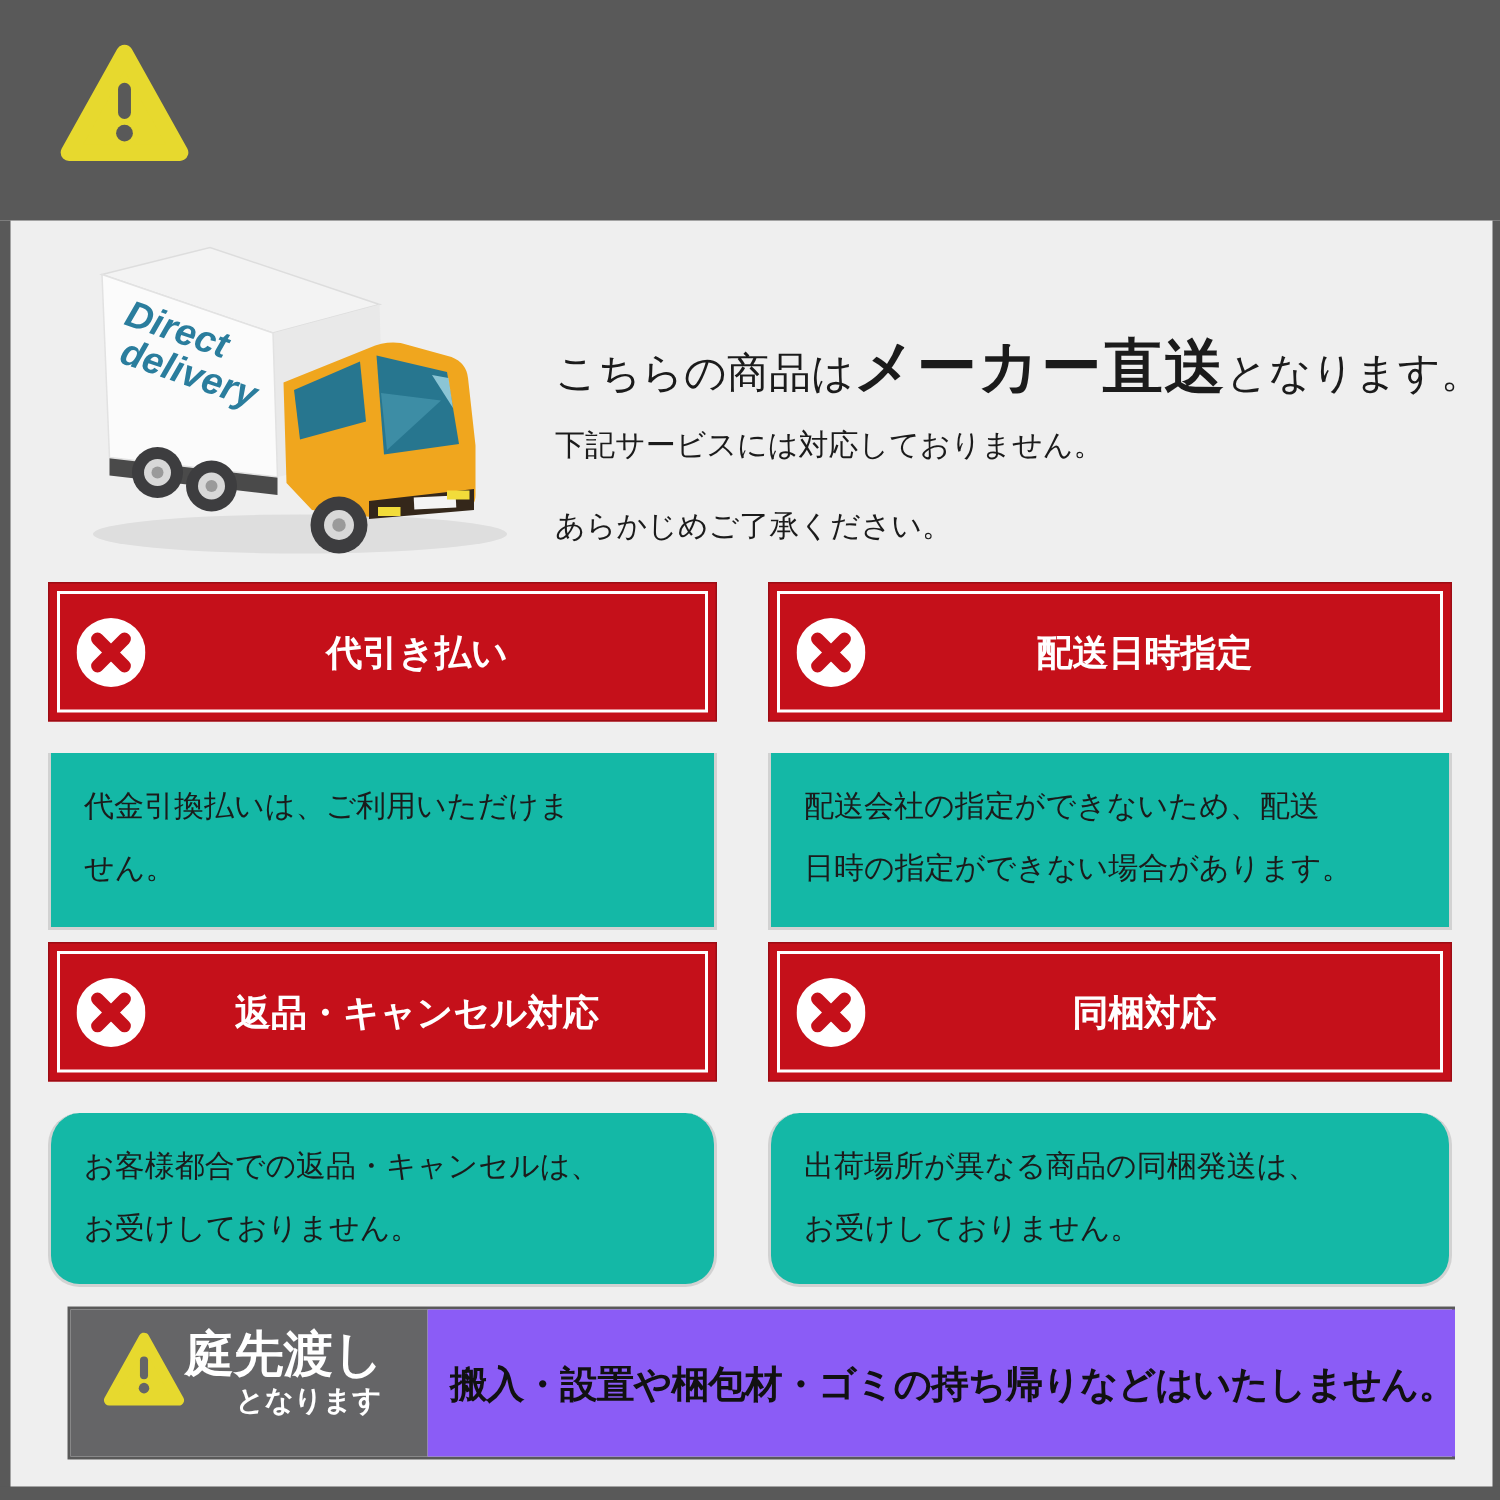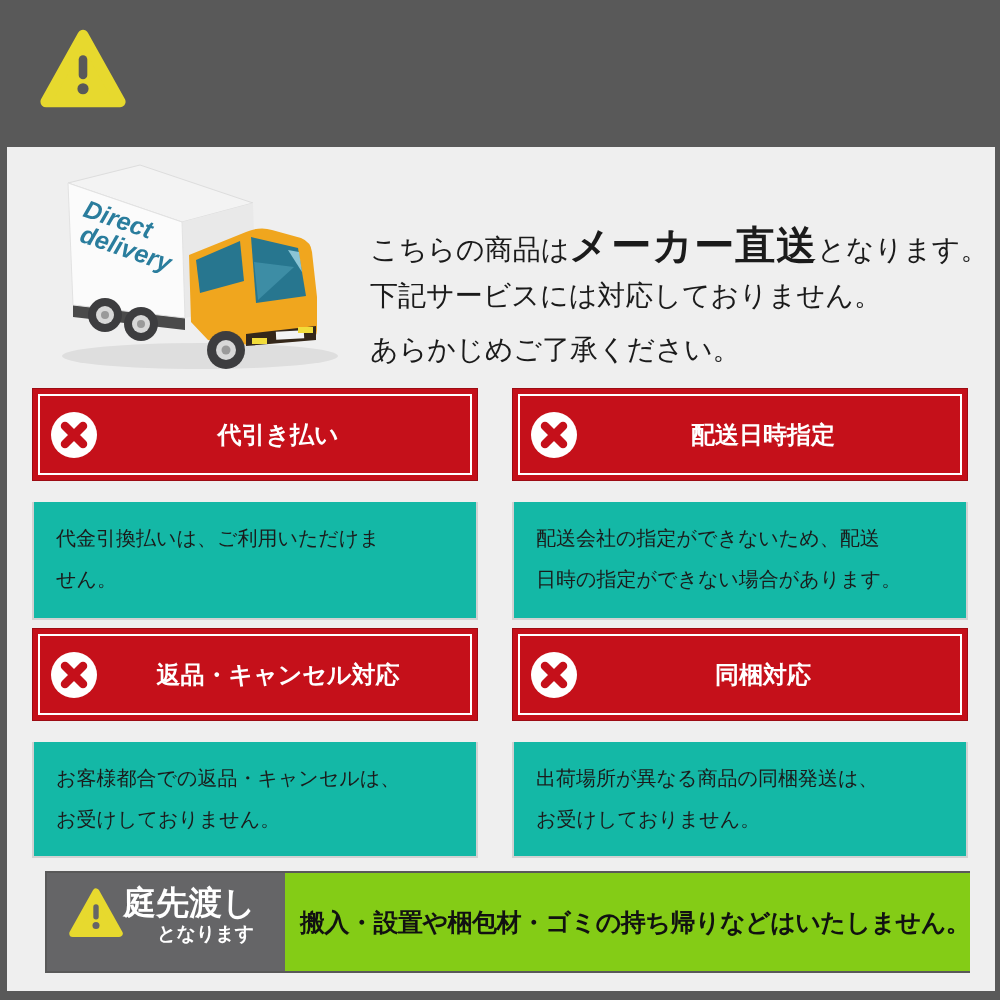--- a/index.html
+++ b/index.html
@@ -22,21 +22,21 @@
     font-size:58px;font-weight:bold;color:#ffffff;
     letter-spacing:0px;line-height:1;white-space:nowrap;
     padding-bottom:12px;border-bottom:4px solid #ffffff;
   }
 
   
   .truck{position:absolute;left:48px;top:162px;width:310px;height:210px;}
   .intro-text{position:absolute;left:370px;top:194px;width:610px;color:#1b1b1b;margin-top:28px;}
   .intro-line1{font-size:28px;line-height:46px;white-space:nowrap;margin-bottom:8px;}
   .intro-line1 .big{font-size:40px;font-weight:bold;letter-spacing:1px;}
-  .intro-line2,.intro-line3{font-size:28px;line-height:34px;white-space:nowrap;font-family:Liberation Mono, monospace;}
+  .intro-line2,.intro-line3{font-size:20px;line-height:34px;white-space:nowrap;}
   .intro-line2{margin-bottom:20px;}
 
   
   .notice-box{position:absolute;}
   .nb1{left:32px;top:388px;width:446px;}
   .nb2{left:512px;top:388px;width:456px;}
   .nb3{left:32px;top:628px;width:446px;}
   .nb4{left:512px;top:628px;width:456px;}
   .box-head{
     position:relative;height:93px;background:#c5101a;border:1px solid #9c0c14;
@@ -46,33 +46,33 @@
   .x-icon{width:46px;height:46px;flex:0 0 46px;}
   .box-title{
     flex:1;text-align:center;color:#ffffff;font-weight:bold;font-size:24px;
     white-space:nowrap;letter-spacing:0px;
   }
   .box-body{
     background:#14b8a6;border:2px solid #d2d2d2;border-top:none;
     box-sizing:border-box;height:118px;padding:16px 14px 0 22px;
     font-size:20px;line-height:41px;color:#1b1b1b;white-space:pre-line;margin-top:21px;
   }
-  .nb3 .box-body,.nb4 .box-body{height:116px;}
+  .nb3 .box-body,.nb4 .box-body{height:116px;border-radius:21px;}
 
   
   .footer-bar{
     position:absolute;left:45px;top:871px;width:925px;height:102px;
     border:2px solid #595959;box-sizing:border-box;display:flex;background:#ffffff;
   }
   .footer-left{position:relative;width:238px;flex:0 0 238px;background:#656567;}
   .footer-triangle{position:absolute;left:22px;top:14px;width:54px;height:52px;}
   .footer-main{position:absolute;left:76px;top:8px;font-size:33px;font-weight:bold;color:#ffffff;white-space:nowrap;}
   .footer-sub{position:absolute;left:110px;top:48px;font-size:19px;font-weight:bold;color:#ffffff;white-space:nowrap;}
   .footer-right{
-    flex:1;display:flex;align-items:center;background:#84cc16;
+    flex:1;display:flex;align-items:center;background:#8b5cf6;
     padding-left:15px;font-size:25px;font-weight:bold;color:#111;
     letter-spacing:-0.5px;white-space:nowrap;
   }
 </style>
 </head>
 <body>
 
 <div class="canvas">
 
   <div class="frame-top"></div>

